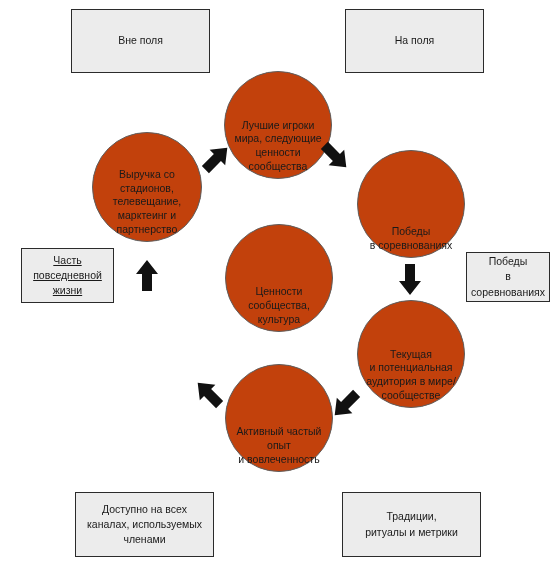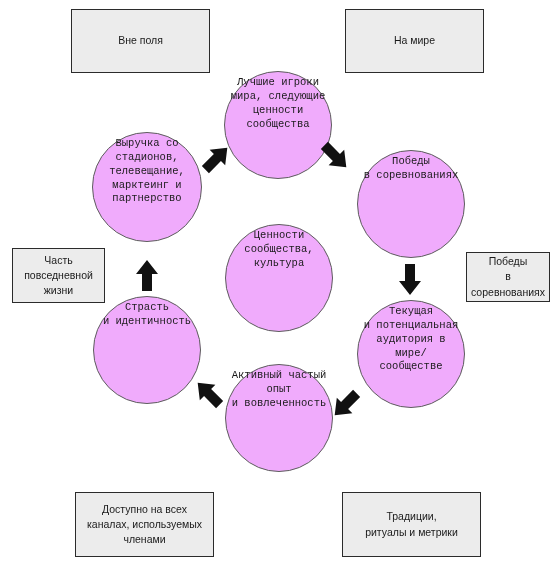--- a/index.html
+++ b/index.html
@@ -19,52 +19,51 @@
     display:flex;align-items:center;justify-content:center;
     text-align:center;
     font-size:10.5px;
     line-height:1.45;
     padding:2px 4px;
     box-sizing:border-box;
   }
 
   .circle{
     position:absolute;
-    background:#f0abfc;
+    background:#c2410c;
     border:1.3px solid #5d5d5d;
     border-radius:50%;
-    display:flex;align-items:flex-start;justify-content:center;
+    display:flex;align-items:flex-end;justify-content:center;
     text-align:center;
     font-size:10.5px;
     line-height:1.32;
     box-sizing:border-box;
     padding:4px;
-    font-family:Liberation Mono, monospace;
   }
   .circle.center{border-color:#5d5d5d;}
 
   .arrow{position:absolute;}
   .arrow svg{display:block;overflow:visible;}
 
   .txt{display:block;white-space:pre-line;}
 </style>
 </head>
 <body>
 
 <div id="stage">
 
   <div class="box" style="left:71px;top:9px;width:139px;height:64px;">
     <span class="txt">Вне поля</span>
   </div>
 
   <div class="box" style="left:345px;top:9px;width:139px;height:64px;">
-    <span class="txt">На мире</span>
+    <span class="txt">На поля</span>
   </div>
 
-  <div class="box" style="left:12px;top:248px;width:93px;height:55px;">
+  <div class="box" style="left:21px;top:248px;width:93px;height:55px;text-decoration:underline;">
     <span class="txt">Часть
 повседневной
 жизни</span>
   </div>
 
   <div class="box" style="left:466px;top:252px;width:84px;height:50px;">
     <span class="txt">Победы
 в соревнованиях</span>
   </div>
 
@@ -97,24 +96,20 @@
 и вовлеченность</span>
   </div>
 
   <div class="circle" style="left:357px;top:300px;width:108px;height:108px;">
     <span class="txt">Текущая
 и потенциальная
 аудитория в мире/
 сообществе</span>
   </div>
 
-  <div class="circle" style="left:93px;top:296px;width:108px;height:108px;">
-    <span class="txt">Страсть
-и идентичность</span>
-  </div>
 
   <div class="circle" style="left:92px;top:132px;width:110px;height:110px;">
     <span class="txt">Выручка со
 стадионов,
 телевещание,
 марктеинг и
 партнерство</span>
   </div>
 
   <div class="circle center" style="left:225px;top:224px;width:108px;height:108px;">

